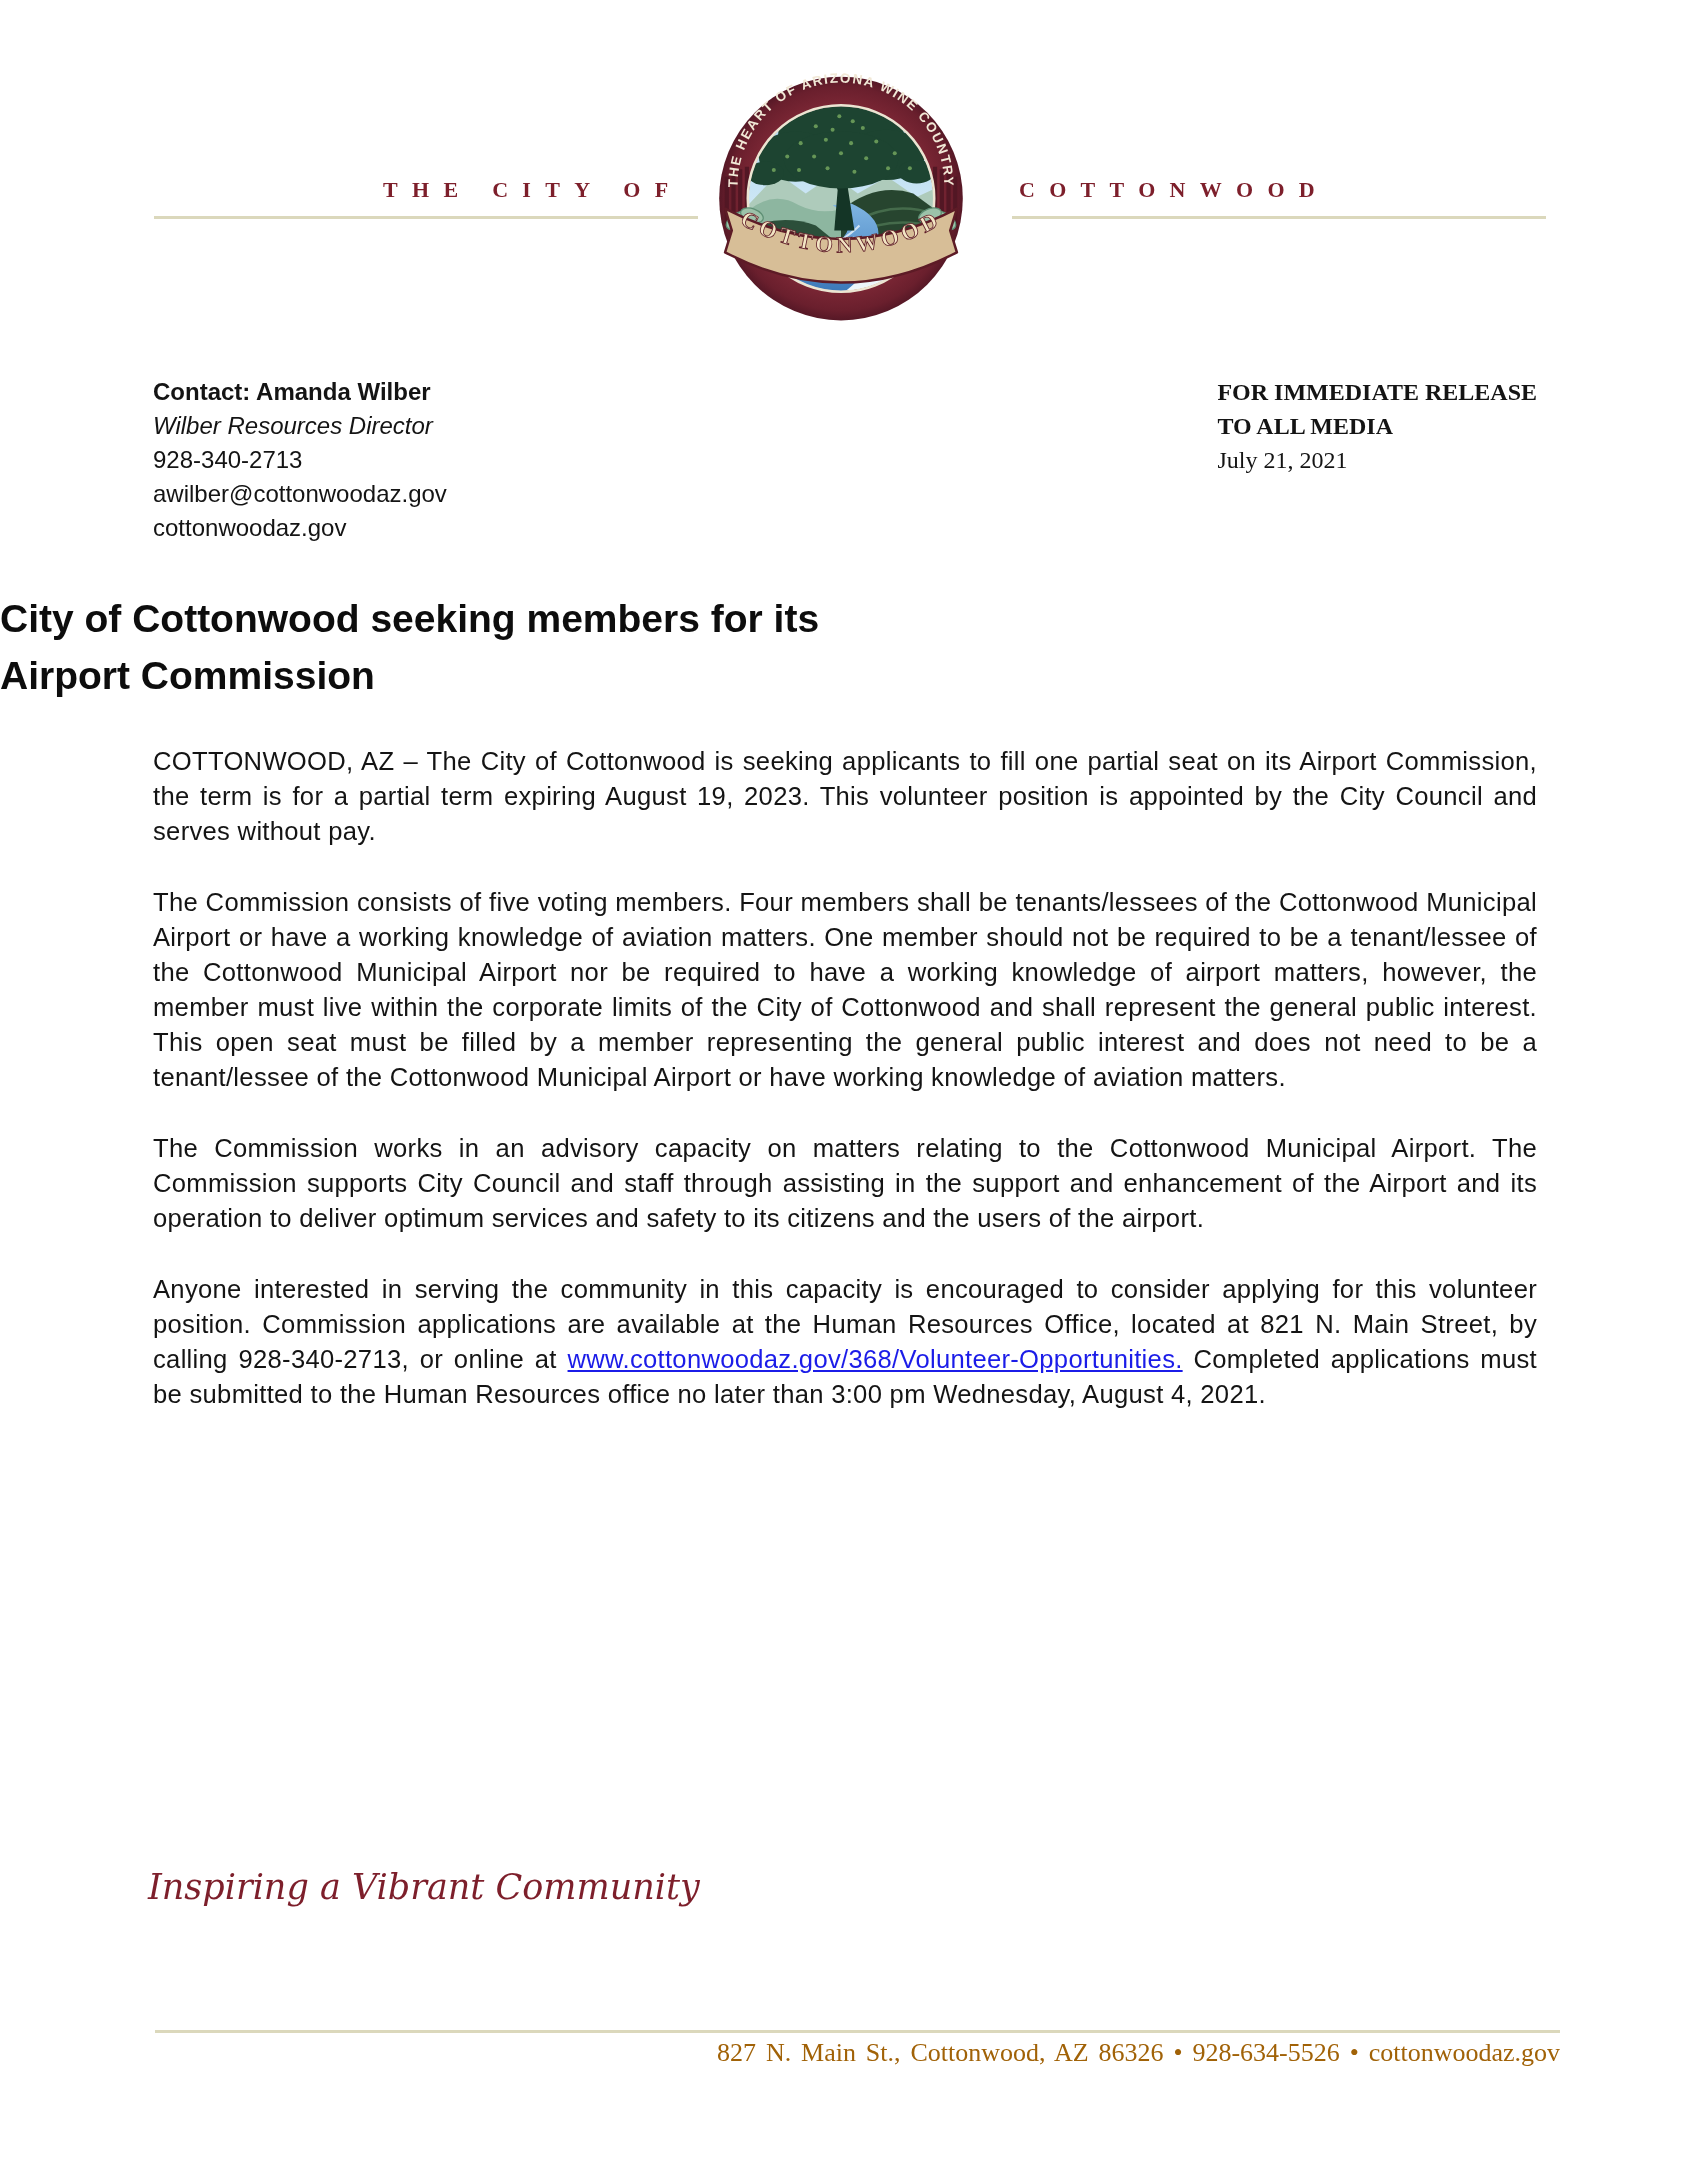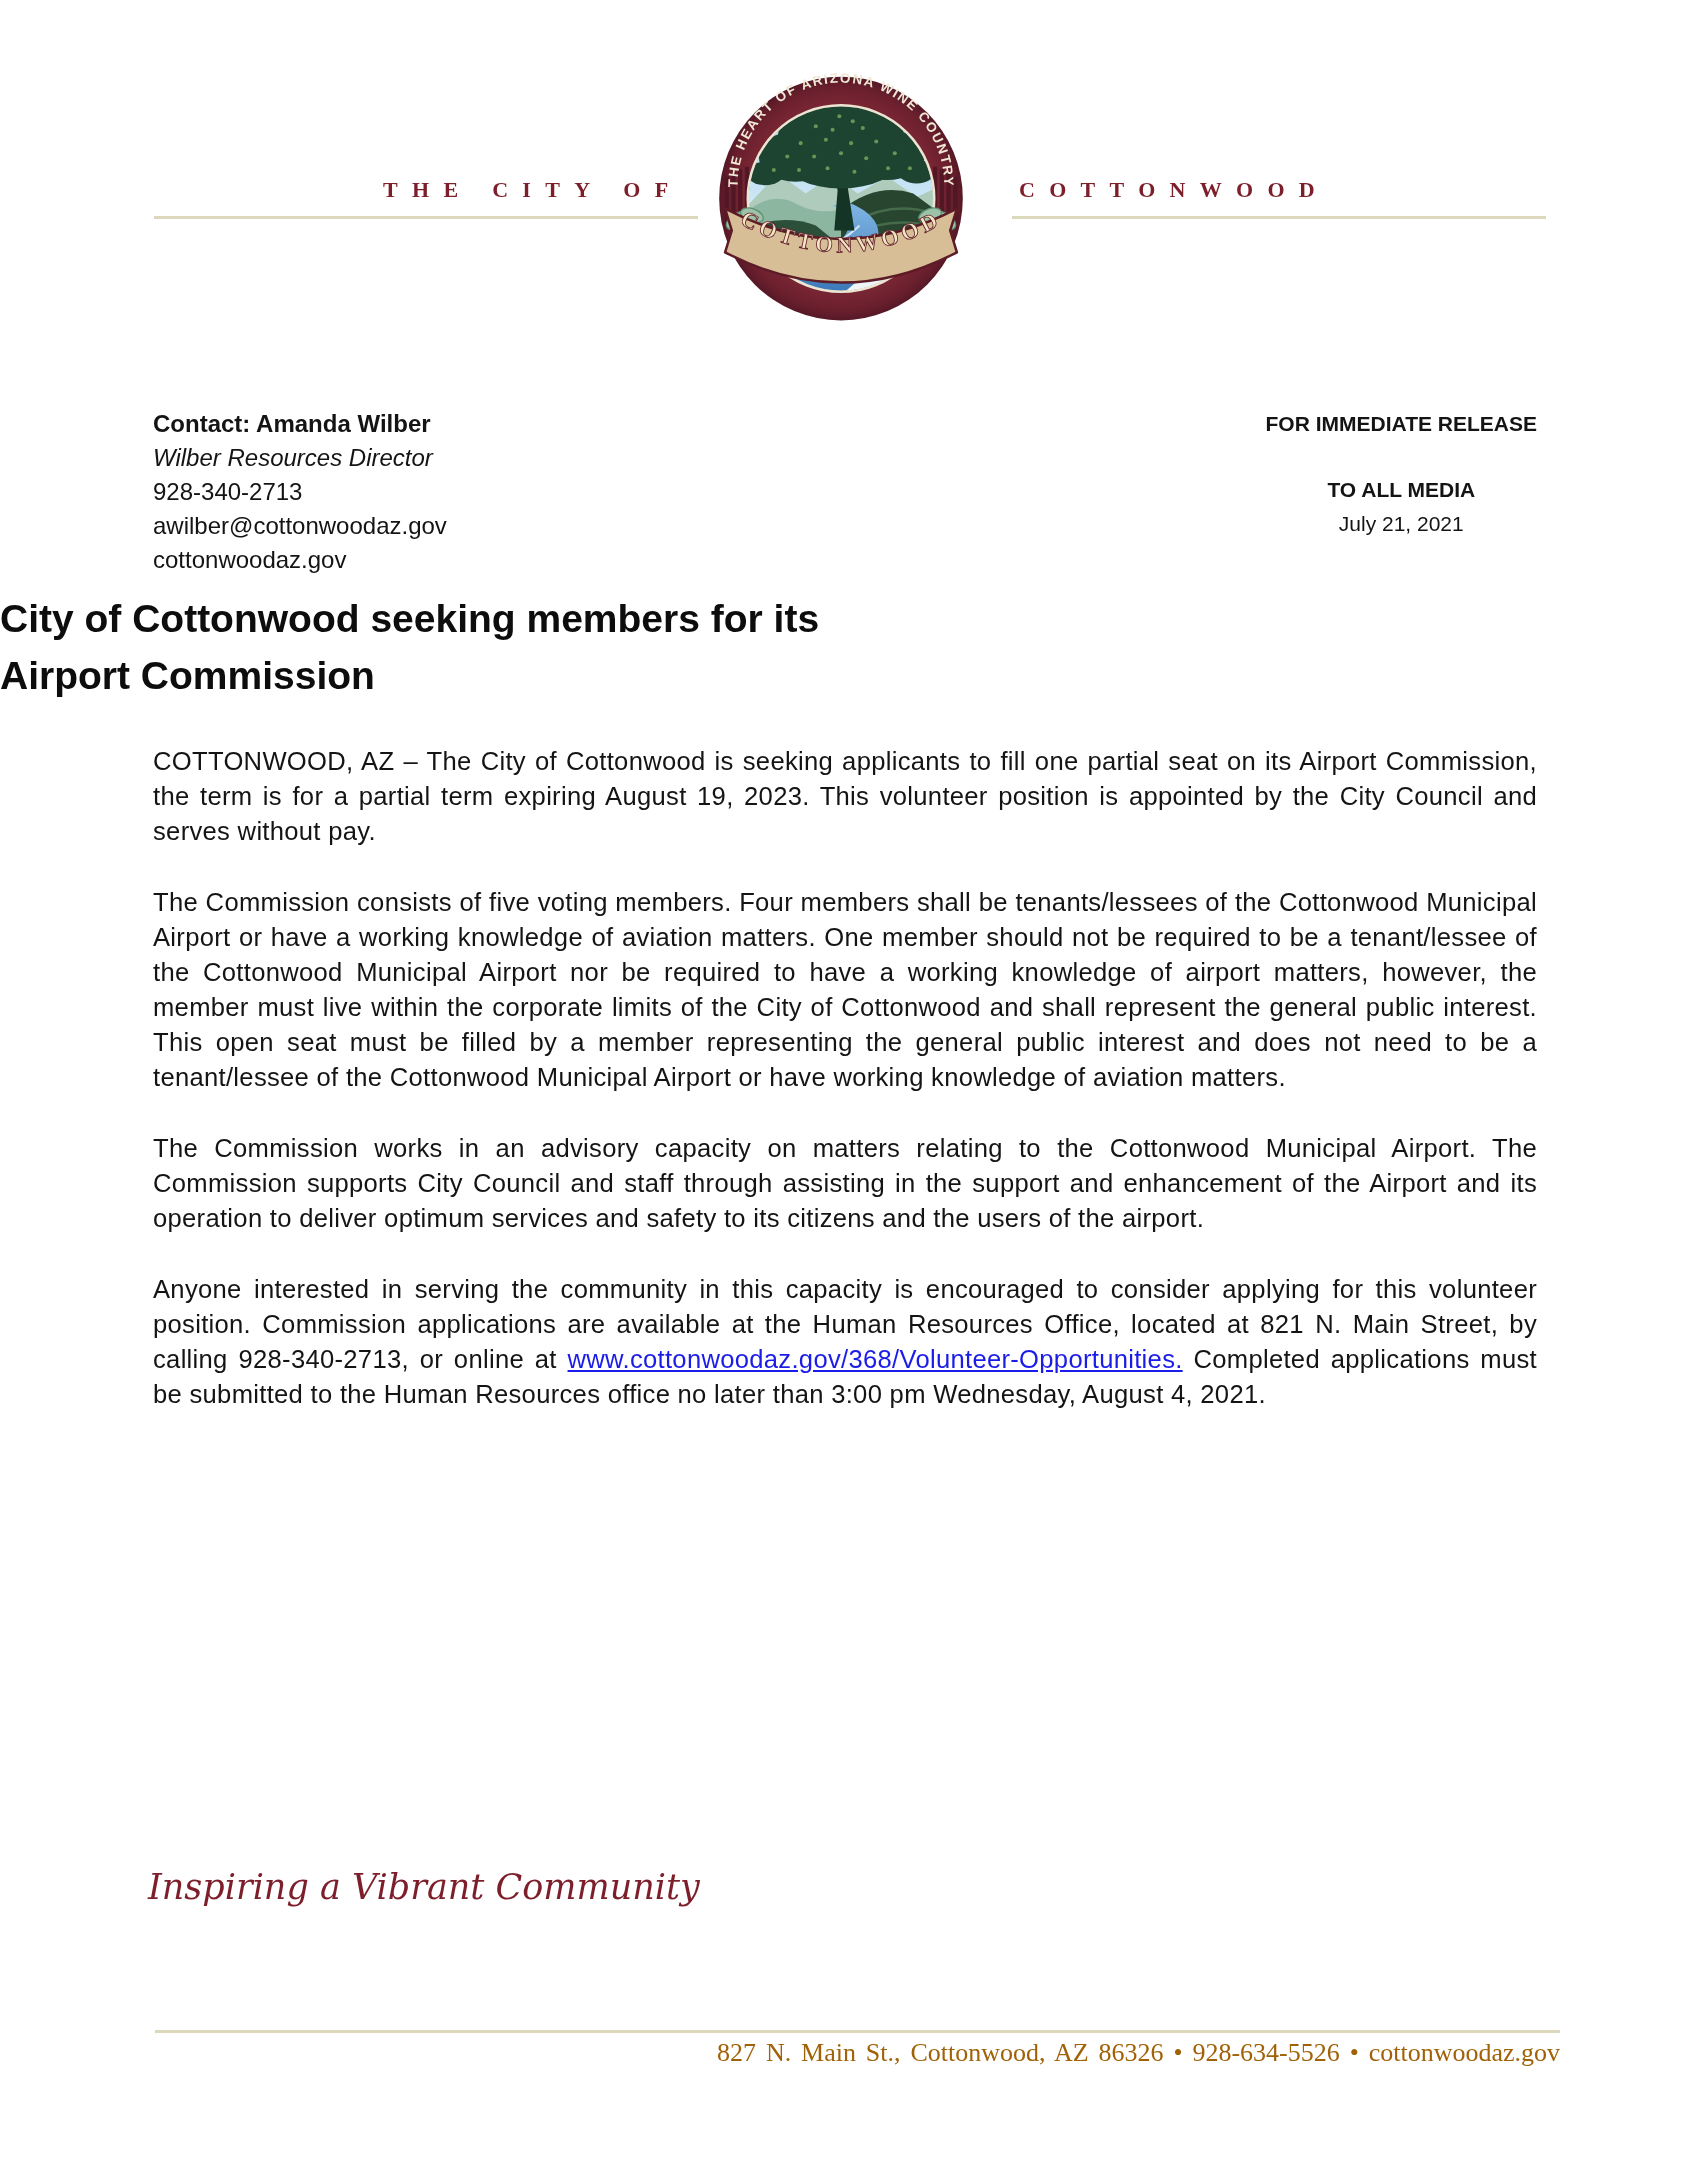--- a/index.html
+++ b/index.html
@@ -15,22 +15,22 @@
   }
   .brand-left{left:383px;top:177px;}
   .brand-right{left:1019px;top:177px;}
   .hrule{position:absolute;height:2.5px;background:#dbd8bc;}
   .rule-left{left:154px;top:216px;width:544px;}
   .rule-right{left:1012px;top:216px;width:534px;}
   .logo{position:absolute;left:715px;top:49px;width:252px;height:279px;}
 
   
   .contact{position:absolute;left:153px;top:375px;font-size:24px;line-height:34px;}
-  .release{position:absolute;right:150px;top:375px;text-align:center;font-size:21px;line-height:34px;}
-  .bold{font-weight:bold;margin-top:32px;}
+  .release{position:absolute;right:150px;top:375px;text-align:left;font-size:24px;line-height:34px;font-family:Liberation Serif, serif;}
+  .bold{font-weight:bold;}
   .italic{font-style:italic;}
 
   
   .headline{
     position:absolute;left:0;top:590px;width:1687px;text-align:left;
     font-size:39px;line-height:57px;font-weight:bold;color:#0d0d0d;
   }
 
   
   .body-copy{

